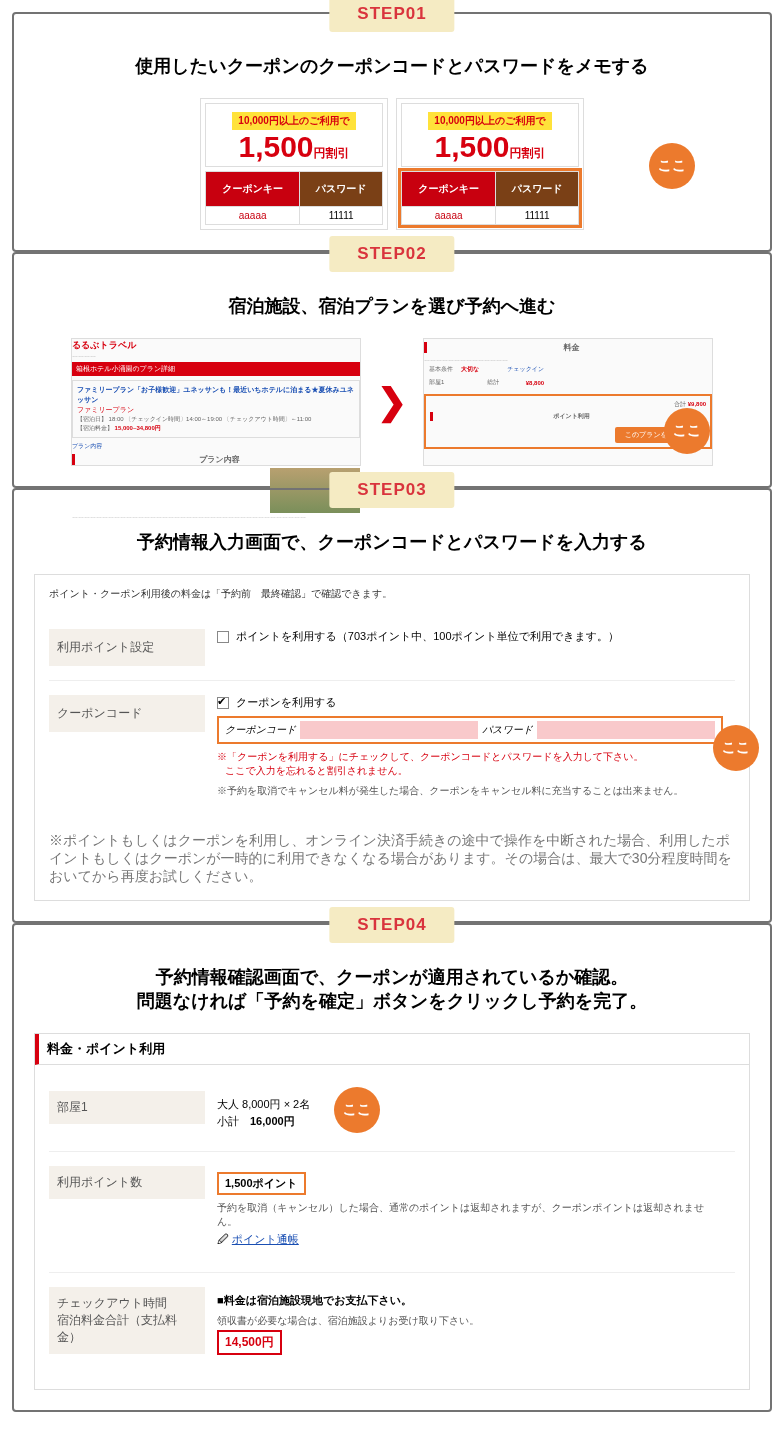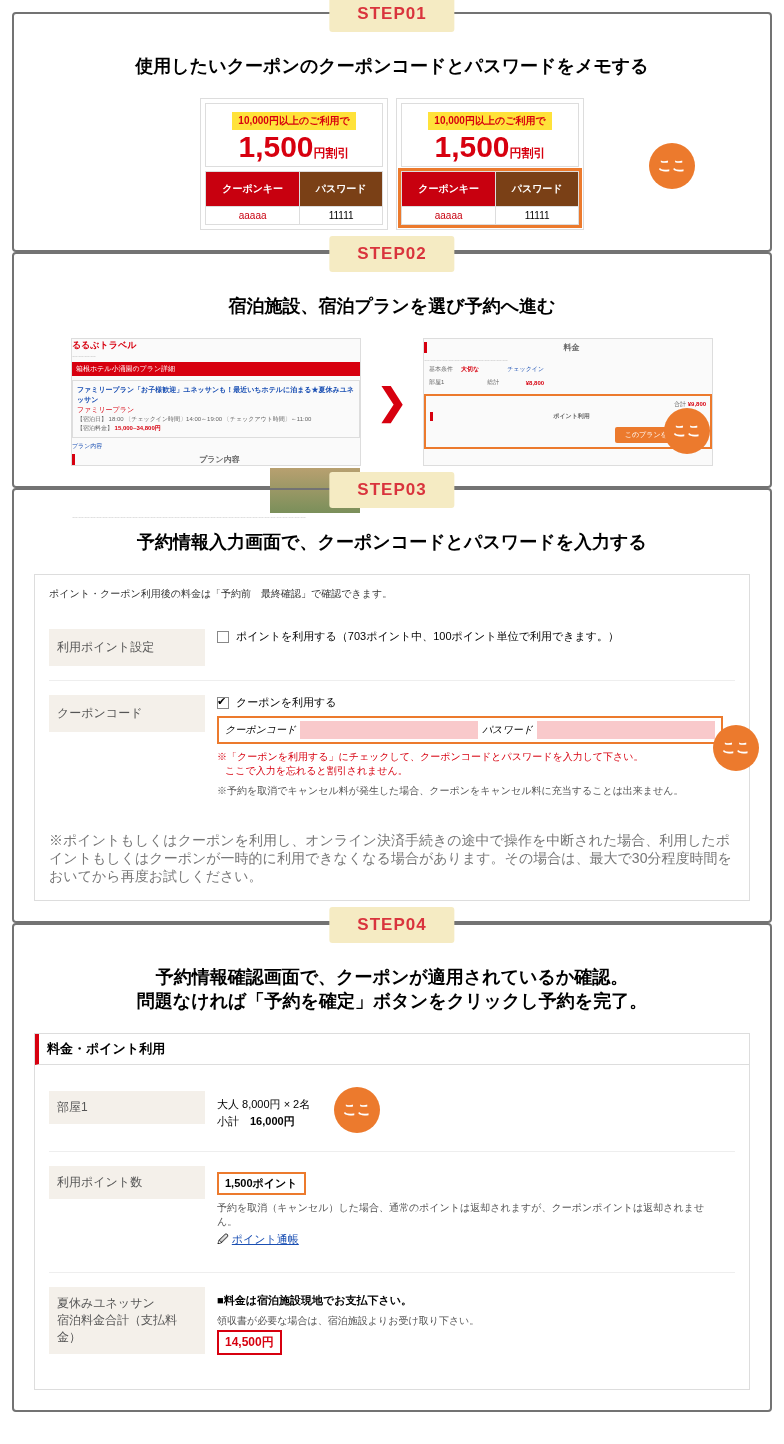--- a/index.html
+++ b/index.html
@@ -394,21 +394,21 @@
         <div class="label">利用ポイント数</div>
         <div class="field s4-field-lines">
           <div><span class="s4-point-box">1,500ポイント</span></div>
           <div class="tinynote">予約を取消（キャンセル）した場合、通常のポイントは返却されますが、クーポンポイントは返却されません。</div>
           <div><span>🖉</span> <span class="link-blue">ポイント通帳</span></div>
         </div>
       </div>
 
       <div class="form-row s4-row" style="border-bottom:none;">
         <div class="label">
-          <div>夏休みユネッサン</div>
+          <div>チェックアウト時間</div>
           <div>宿泊料金合計（支払料金）</div>
         </div>
         <div class="field s4-field-lines">
           <div><b>■料金は宿泊施設現地でお支払下さい。</b></div>
           <div class="tinynote">領収書が必要な場合は、宿泊施設よりお受け取り下さい。</div>
           <div><span class="s4-price-box">14,500円</span></div>
         </div>
       </div>
 
     </div>

